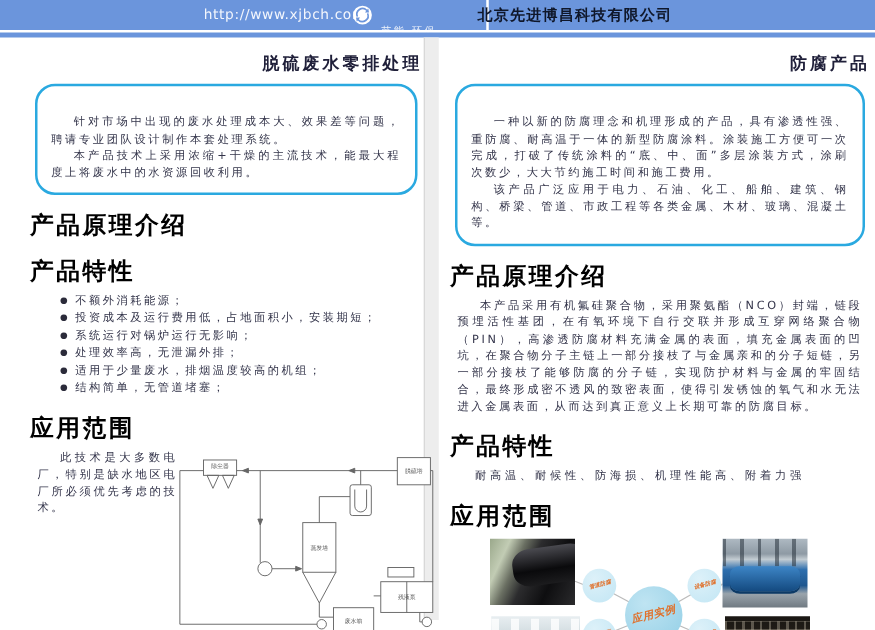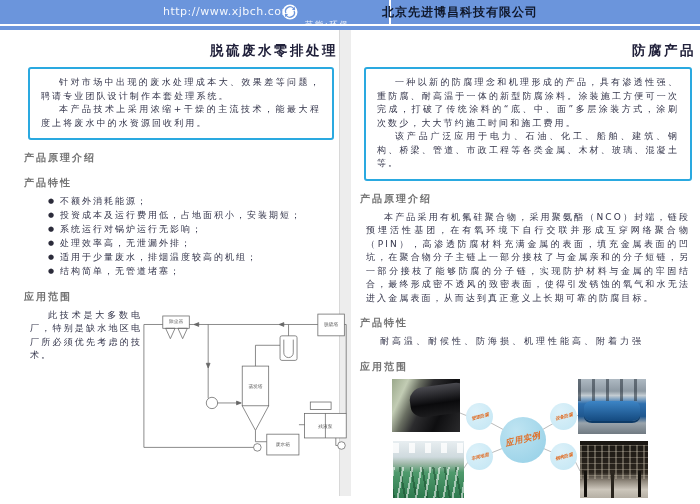--- a/index.html
+++ b/index.html
@@ -18,25 +18,25 @@
   .hdr-rule  { position:absolute; left:0; top:26px; width:700px; height:4px; background:#6b95dc; }
   .gutter { position:absolute; left:339px; top:30px; width:12px; height:466px; background:#ededed; border-left:1px solid #d8d8d8; }
 
   
   .panel { position:absolute; top:34px; background:#fff; }
   .panel.left  { left:18px;  width:320px; }
   .panel.right { left:354px; width:342px; }
 
   h1.p-title { font-size:13.5px; font-weight:bold; color:#20203a; letter-spacing:2.5px;
     margin:8px 0 7px 10px;text-align:right; }
-  .intro-box { border:2px solid #2aa9e0; border-radius:3px; padding:7px 11px 8px 11px;
+  .intro-box { border:2px solid #2aa9e0; border-radius:16px; padding:23px 11px 8px 11px;
     margin:0 4px 0 10px; }
   .cn { font-size:9px; line-height:1.5; letter-spacing:2.1px; color:#33344a; text-align:justify; }
   .cn p { text-indent:2em; }
-  h2.sect { font-size:10px; font-weight:bold; color:#737373; letter-spacing:2px; margin:11px 0 5px 6px; }
+  h2.sect { font-size:19px; font-weight:bold; color:#000000; letter-spacing:2px; margin:11px 0 5px 6px; }
   .body-text { margin:0 6px 0 12px; }
   ul.feat { list-style:none; margin:2px 0 0 30px; }
   ul.feat li { font-size:9px; letter-spacing:2px; line-height:1.55; color:#33344a; }
   ul.feat li::before { content:"●"; font-size:7px; margin-right:4px; vertical-align:1px; color:#2b2b3a; }
 
   
   .scope-row { display:flex; margin-left:12px; }
   .scope-text { width:112px; flex:none; }
   .diagram { flex:none; margin-top:2px; }
   .diagram text { font-size:5px; fill:#555; letter-spacing:0; }

